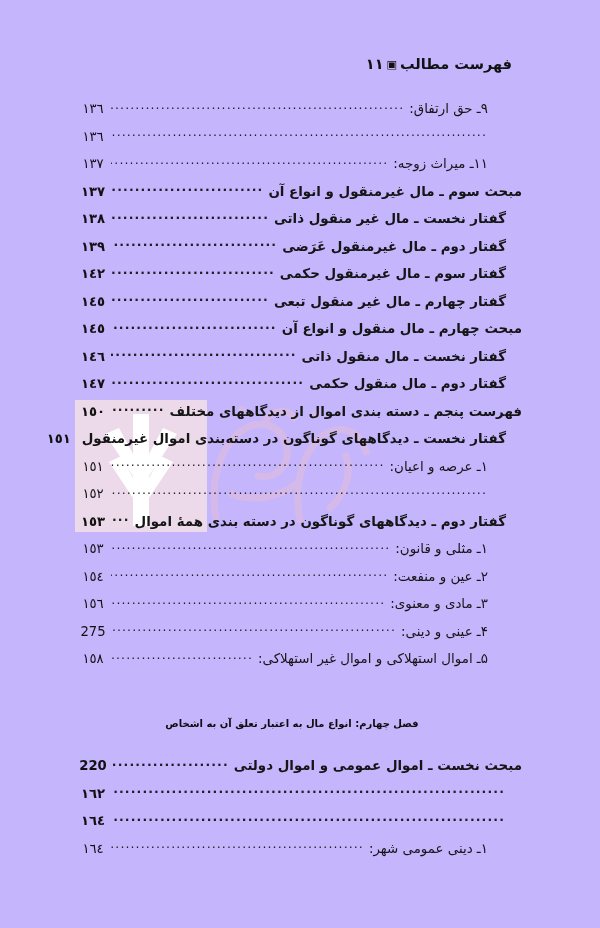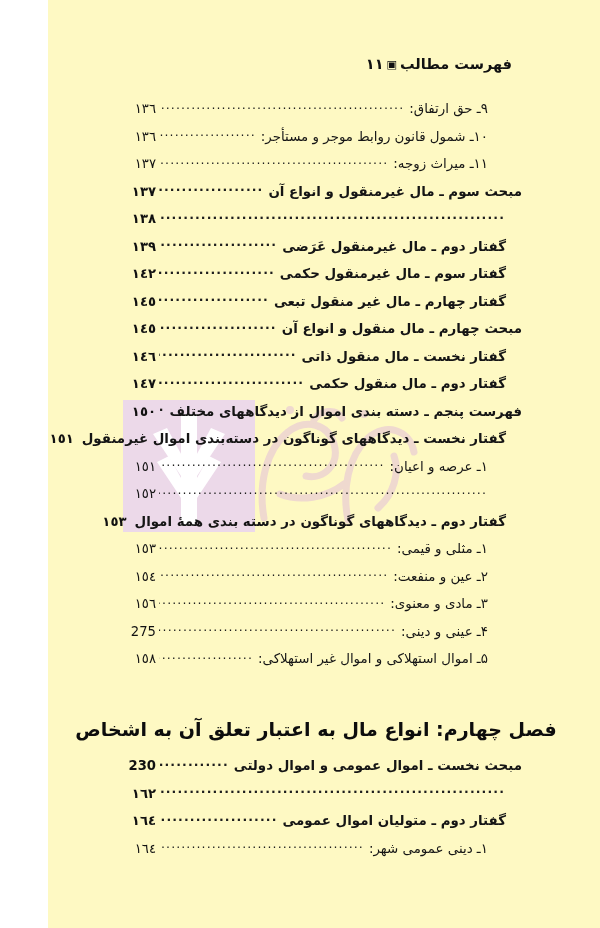--- a/index.html
+++ b/index.html
@@ -6,23 +6,23 @@
   html, body {
     margin: 0;
     padding: 0;
     background: #ffffff;
   }
   body {
     font-family: "DejaVu Sans", "Liberation Sans", sans-serif;
   }
   #page {
     position: relative;
-    width: 552px;
+    width: 600px;
     height: 928px;
-    background: #fef9c3;
+    background: #c4b5fd;
     overflow: hidden;
     direction: rtl;
   }
 
   
   #watermark {
     position: absolute;
     left: 75px;
     top: 400px;
     width: 132px;
@@ -117,32 +117,32 @@
     white-space: nowrap;
   }
   .toc-page {
     flex: 0 0 auto;
     font-size: 13.2px;
     color: #111;
     direction: rtl;
     unicode-bidi: isolate;
     padding-right: 2px;
     min-width: 30px;
-    text-align: right;
+    text-align: center;
   }
 
   
   #chapter-heading {
     position: absolute;
     top: 718px;
     left: 0;
     right: 16px;
     z-index: 2;
     text-align: center;
-    font-size: 19px;
+    font-size: 10px;
     font-weight: bold;
     color: #0d0d0d;
     direction: rtl;
     letter-spacing: 0.2px;
   }
 
   
   #toc-2 {
     position: absolute;
     top: 757px;
@@ -186,35 +186,35 @@
     <span>فهرست مطالب</span><span class="hdr-sq">▣</span><span>۱۱</span>
   </div>
 
   <div id="toc">
       <div class="toc-row lvl-item toc-indent-2">
         <span class="toc-title">۹ـ حق ارتفاق:</span>
         <span class="toc-dots"></span>
         <span class="toc-page">١٣٦</span>
       </div>
       <div class="toc-row lvl-item toc-indent-2">
-        <span class="toc-title">۱۰ـ شمول قانون روابط موجر و مستأجر:</span>
         <span class="toc-dots"></span>
         <span class="toc-page">١٣٦</span>
       </div>
       <div class="toc-row lvl-item toc-indent-2">
         <span class="toc-title">۱۱ـ میراث زوجه:</span>
         <span class="toc-dots"></span>
         <span class="toc-page">١٣٧</span>
       </div>
       <div class="toc-row lvl-head toc-indent-0">
         <span class="toc-title">مبحث سوم ـ مال غیرمنقول و انواع آن</span>
         <span class="toc-dots"></span>
         <span class="toc-page">١٣٧</span>
       </div>
       <div class="toc-row lvl-sub toc-indent-1">
+        <span class="toc-title">گفتار نخست ـ مال غیر منقول ذاتی</span>
         <span class="toc-dots"></span>
         <span class="toc-page">١٣٨</span>
       </div>
       <div class="toc-row lvl-sub toc-indent-1">
         <span class="toc-title">گفتار دوم ـ مال غیرمنقول عَرَضی</span>
         <span class="toc-dots"></span>
         <span class="toc-page">١٣٩</span>
       </div>
       <div class="toc-row lvl-sub toc-indent-1">
         <span class="toc-title">گفتار سوم ـ مال غیرمنقول حکمی</span>
@@ -259,21 +259,21 @@
       <div class="toc-row lvl-item toc-indent-2">
         <span class="toc-dots"></span>
         <span class="toc-page">١٥٢</span>
       </div>
       <div class="toc-row lvl-sub toc-indent-1">
         <span class="toc-title">گفتار دوم ـ دیدگاههای گوناگون در دسته بندی همۀ اموال</span>
         <span class="toc-dots"></span>
         <span class="toc-page">١٥٣</span>
       </div>
       <div class="toc-row lvl-item toc-indent-2">
-        <span class="toc-title">۱ـ مثلی و قیمی:</span>
+        <span class="toc-title">۱ـ مثلی و قانون:</span>
         <span class="toc-dots"></span>
         <span class="toc-page">١٥٣</span>
       </div>
       <div class="toc-row lvl-item toc-indent-2">
         <span class="toc-title">۲ـ عین و منفعت:</span>
         <span class="toc-dots"></span>
         <span class="toc-page">١٥٤</span>
       </div>
       <div class="toc-row lvl-item toc-indent-2">
         <span class="toc-title">۳ـ مادی و معنوی:</span>
@@ -291,28 +291,27 @@
         <span class="toc-page">١٥٨</span>
       </div>
     </div>
 
   <div id="chapter-heading">فصل چهارم: انواع مال به اعتبار تعلق آن به اشخاص</div>
 
   <div id="toc-2">
       <div class="toc-row lvl-head toc-indent-0">
         <span class="toc-title">مبحث نخست ـ اموال عمومی و اموال دولتی</span>
         <span class="toc-dots"></span>
-        <span class="toc-page">230</span>
+        <span class="toc-page">220</span>
       </div>
       <div class="toc-row lvl-sub toc-indent-1">
         <span class="toc-dots"></span>
         <span class="toc-page">١٦٢</span>
       </div>
       <div class="toc-row lvl-sub toc-indent-1">
-        <span class="toc-title">گفتار دوم ـ متولیان اموال عمومی</span>
         <span class="toc-dots"></span>
         <span class="toc-page">١٦٤</span>
       </div>
       <div class="toc-row lvl-item toc-indent-2">
         <span class="toc-title">۱ـ دینی عمومی شهر:</span>
         <span class="toc-dots"></span>
         <span class="toc-page">١٦٤</span>
       </div>
     </div>
 

